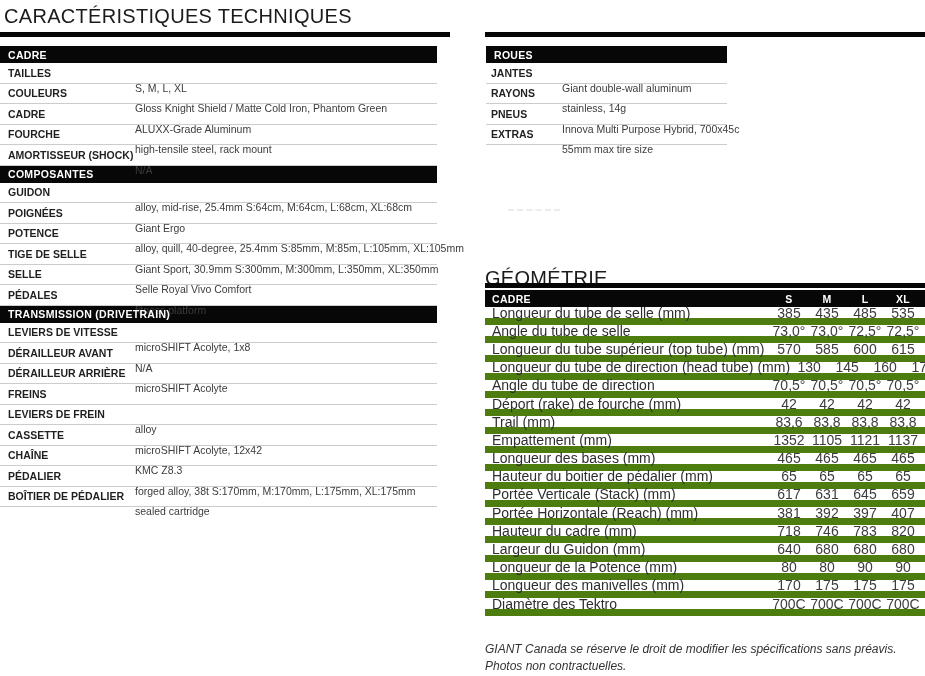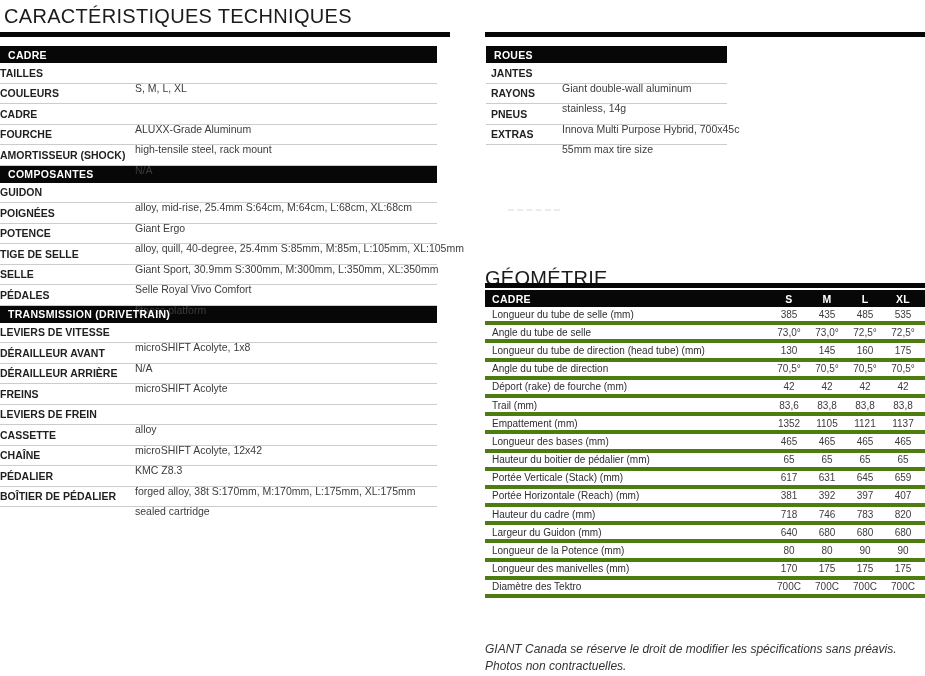--- a/index.html
+++ b/index.html
@@ -23,21 +23,21 @@
   #roues-table { position:absolute; left:486px; top:46px; width:241px; }
   .sec-header {
     height:17px; background:#070707; color:#ffffff;
     font-size:10.5px; font-weight:bold; letter-spacing:.3px;
     display:flex; align-items:center; padding-left:8px;
   }
   .spec-row {
     display:flex; align-items:center; height:20.5px;
     border-bottom:1px solid #cccccc; font-size:10.5px; white-space:nowrap;
   }
-  .spec-row .lbl { width:135px; font-weight:bold; color:#1f1f1f; flex-shrink:0; }
+  .spec-row .lbl { width:135px; padding-left:8px; font-weight:bold; color:#1f1f1f; flex-shrink:0; }
   .spec-row .val { color:#3c3c3c;margin-top:30px; }
   #roues-table .spec-row .lbl { width:76px; padding-left:5px; }
 
   
   .faded-artifact {
     position:absolute; left:508px; top:209px; width:52px; height:0;
     border-top:2px dashed #ececec;
   }
 
   .geo-title {
@@ -47,21 +47,21 @@
   #geo-table { position:absolute; left:485px; top:290px; width:440px; }
   .geo-header {
     height:17px; background:#070707; color:#ffffff;
     display:flex; align-items:center; font-size:10.5px; font-weight:bold;
     letter-spacing:.3px; padding-right:3px;
   }
   .geo-header .glbl { flex:1; padding-left:7px; }
   .gcol { width:38px; text-align:center; flex-shrink:0; }
   .geo-row {
     display:flex; align-items:center; height:18.2px;
-    border-bottom:4px solid #4d7c0f; font-size:10px; padding-right:3px;
+    border-bottom:7px solid #4d7c0f; font-size:14px; padding-right:3px;
     white-space:nowrap;
   }
   .geo-row .glbl { flex:1; padding-left:7px; color:#2e2e2e; }
   .geo-row .gcol { color:#3c3c3c; }
 
   .footer-note {
     position:absolute; left:485px; top:641px; width:448px;
     font-size:12px; font-style:italic; color:#333333; line-height:1.45;
   }
 </style>
@@ -73,20 +73,21 @@
 <div class="rule" id="rule-right"></div>
 
 <div id="left-tables">
     <div class="sec-header">CADRE</div>
     <div class="spec-row">
       <span class="lbl">TAILLES</span>
       <span class="val">S, M, L, XL</span>
     </div>
     <div class="spec-row">
       <span class="lbl">COULEURS</span>
+      <span class="val">Gloss Knight Shield / Matte Cold Iron, Phantom Green</span>
     </div>
     <div class="spec-row">
       <span class="lbl">CADRE</span>
       <span class="val">ALUXX-Grade Aluminum</span>
     </div>
     <div class="spec-row">
       <span class="lbl">FOURCHE</span>
       <span class="val">high-tensile steel, rack mount</span>
     </div>
     <div class="spec-row">
@@ -195,20 +196,27 @@
       <span class="gcol">535</span>
     </div>
     <div class="geo-row">
       <span class="glbl">Angle du tube de selle</span>
       <span class="gcol">73,0°</span>
       <span class="gcol">73,0°</span>
       <span class="gcol">72,5°</span>
       <span class="gcol">72,5°</span>
     </div>
     <div class="geo-row">
+      <span class="glbl">Longueur du tube supérieur (top tube) (mm)</span>
+      <span class="gcol">570</span>
+      <span class="gcol">585</span>
+      <span class="gcol">600</span>
+      <span class="gcol">615</span>
+    </div>
+    <div class="geo-row">
       <span class="glbl">Longueur du tube de direction (head tube) (mm)</span>
       <span class="gcol">130</span>
       <span class="gcol">145</span>
       <span class="gcol">160</span>
       <span class="gcol">175</span>
     </div>
     <div class="geo-row">
       <span class="glbl">Angle du tube de direction</span>
       <span class="gcol">70,5°</span>
       <span class="gcol">70,5°</span>

